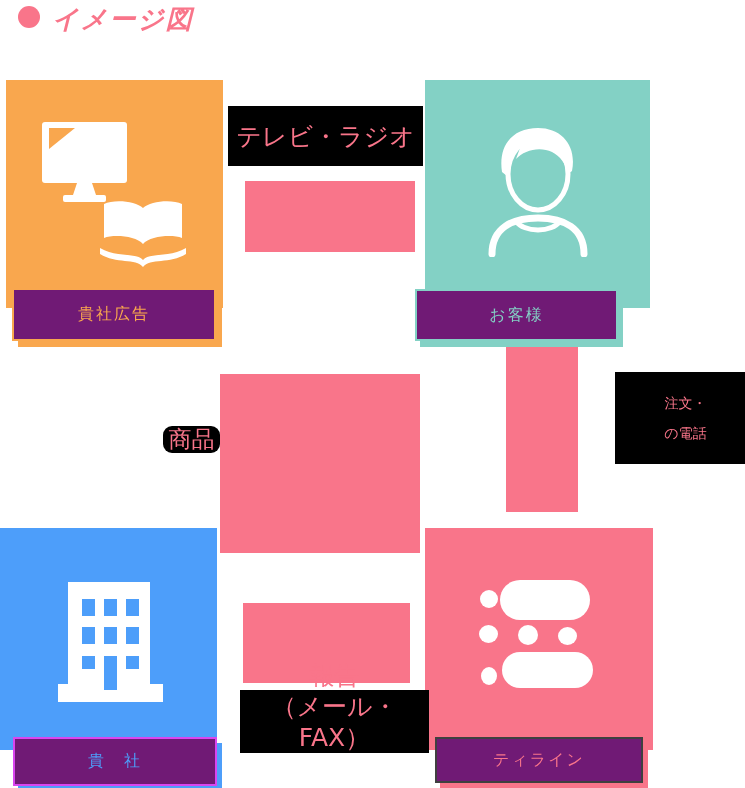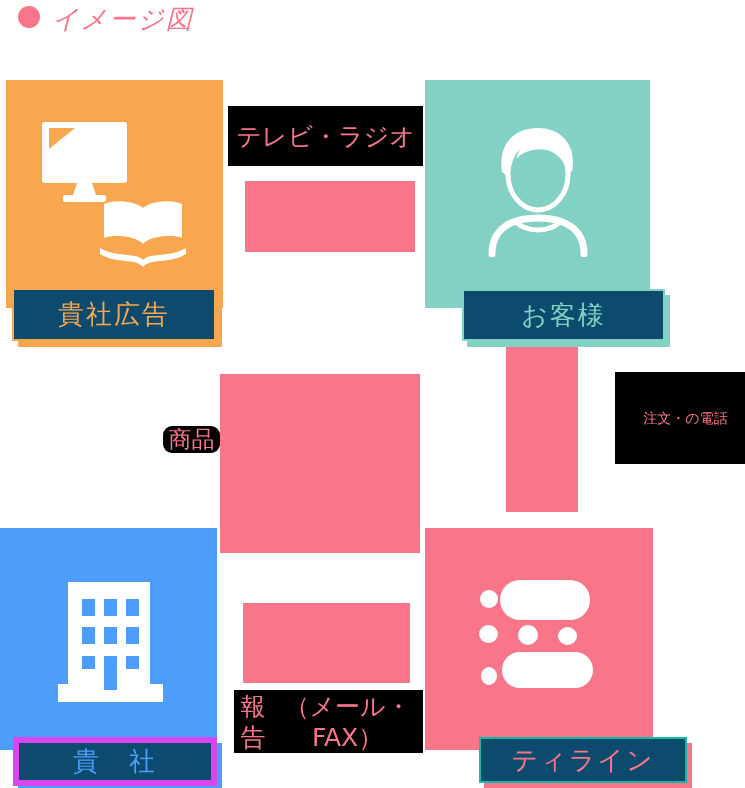--- a/index.html
+++ b/index.html
@@ -4,53 +4,53 @@
 <style>
   html,body{margin:0;padding:0;background:#fff;}
   #canvas{
     position:relative;width:745px;height:788px;background:#ffffff;
     overflow:hidden;
     font-family:"DejaVu Sans","Liberation Sans",sans-serif;
   }
   .abs{position:absolute;}
   
   #title-bullet{left:18px;top:6px;width:22px;height:22px;border-radius:50%;background:#F9758A;}
-  #title-text{left:52px;top:2px;font-size:26px;font-weight:normal;font-style:italic;color:#F9758A;letter-spacing:2px;}
+  #title-text{left:52px;top:2px;font-size:26px;font-weight:bold;font-style:italic;color:#F9758A;letter-spacing:2px;}
   
   .node{position:absolute;}
   #ad-box{left:6px;top:80px;width:217px;height:228px;background:#F9A74E;}
   #customer-box{left:425px;top:80px;width:225px;height:228px;background:#83D1C5;}
   #company-box{left:0px;top:528px;width:217px;height:222px;background:#4D9EFA;}
   #teeline-box{left:425px;top:528px;width:228px;height:222px;background:#F9758A;}
   
   .plate{
-    position:absolute;background:#0c4a6e;box-sizing:border-box;
+    position:absolute;background:#701a75;box-sizing:border-box;
     display:flex;align-items:center;justify-content:center;
-    font-size:26px;letter-spacing:2px;
+    font-size:16px;letter-spacing:2px;
   }
   #ad-label{left:12px;top:288px;width:204px;height:53px;border:2px solid #F9A74E;color:#F9A74E;box-shadow:6px 6px 0 #F9A74E;}
-  #customer-label{left:462px;top:289px;width:203px;height:52px;border:2px solid #83D1C5;color:#83D1C5;box-shadow:5px 6px 0 #83D1C5;}
-  #company-label{left:13px;top:737px;width:204px;height:49px;border:6px solid #d946ef;color:#4D9EFA;box-shadow:5px 6px 0 #4D9EFA;}
-  #teeline-label{left:435px;top:737px;width:208px;height:46px;border:2px solid #14b8a6;color:#F9758A;box-shadow:5px 6px 0 #F9758A;margin-left:44px;}
+  #customer-label{left:415px;top:289px;width:203px;height:52px;border:2px solid #83D1C5;color:#83D1C5;box-shadow:5px 6px 0 #83D1C5;}
+  #company-label{left:13px;top:737px;width:204px;height:49px;border:2px solid #d946ef;color:#4D9EFA;box-shadow:5px 6px 0 #4D9EFA;}
+  #teeline-label{left:435px;top:737px;width:208px;height:46px;border:2px solid #404040;color:#F9758A;box-shadow:5px 6px 0 #F9758A;}
   
   .connector{position:absolute;background:#F9758A;}
   #arrow-media{left:245px;top:181px;width:170px;height:71px;}
   #arrow-product{left:220px;top:374px;width:200px;height:179px;}
   #arrow-order{left:506px;top:347px;width:72px;height:165px;}
   #arrow-report{left:243px;top:603px;width:167px;height:80px;}
   
   .note{
     position:absolute;background:#000000;color:#F9758A;
-    display:flex;flex-direction:row;align-items:center;justify-content:center;
+    display:flex;flex-direction:column;align-items:center;justify-content:center;
     text-align:center;
   }
   #note-media{left:228px;top:106px;width:195px;height:60px;font-size:25px;line-height:29px;}
   #note-order{left:592px;top:372px;width:141px;height:92px;font-size:14px;line-height:30px;margin-left:23px;}
   #note-product{left:163px;top:426px;width:57px;height:27px;font-size:23px;line-height:27px;border-radius:9px;}
-  #note-report{left:234px;top:690px;width:189px;height:63px;font-size:25px;line-height:31px;}
+  #note-report{left:240px;top:690px;width:189px;height:63px;font-size:25px;line-height:31px;justify-content:flex-end;}
   
   .icon-svg{position:absolute;}
   #ad-icon{left:30px;top:36px;}
   #customer-icon{left:55px;top:42px;}
   #company-icon{left:56px;top:54px;}
   
   .blob{position:absolute;background:#ffffff;}
   .blob.round{border-radius:50%;}
 </style>
 </head>

